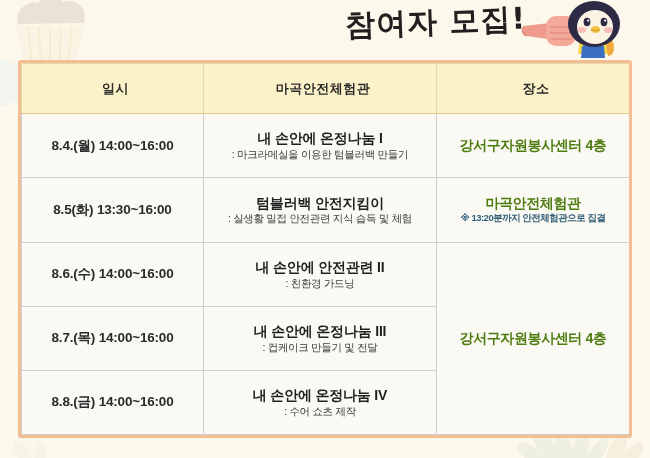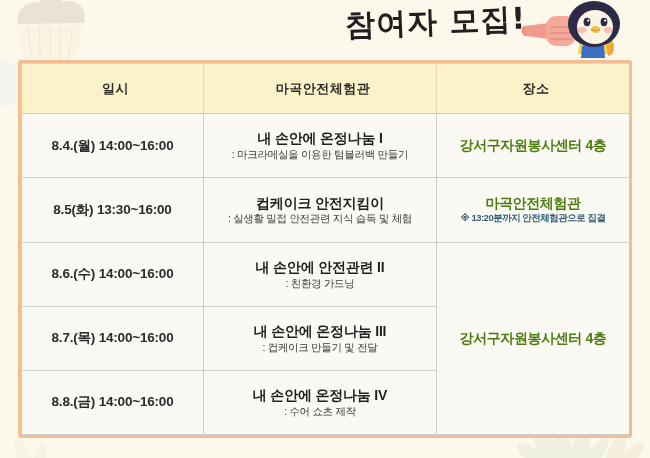--- a/index.html
+++ b/index.html
@@ -265,21 +265,21 @@
           <div class="prog-sub">: 마크라메실을 이용한 텀블러백 만들기</div>
         </td>
         <td>
           <div class="place-main">강서구자원봉사센터 4층</div>
         </td>
       </tr>
 
       <tr>
         <td class="cell-date">8.5(화) 13:30~16:00</td>
         <td>
-          <div class="prog-title">컵케이크 안전지킴이</div>
+          <div class="prog-title">텀블러백 안전지킴이</div>
           <div class="prog-sub">: 실생활 밀접 안전관련 지식 습득 및 체험</div>
         </td>
         <td>
           <div class="place-main">마곡안전체험관</div>
           <div class="place-note">※ 13:20분까지 안전체험관으로 집결</div>
         </td>
       </tr>
 
       <tr>
         <td class="cell-date">8.6.(수) 14:00~16:00</td>

